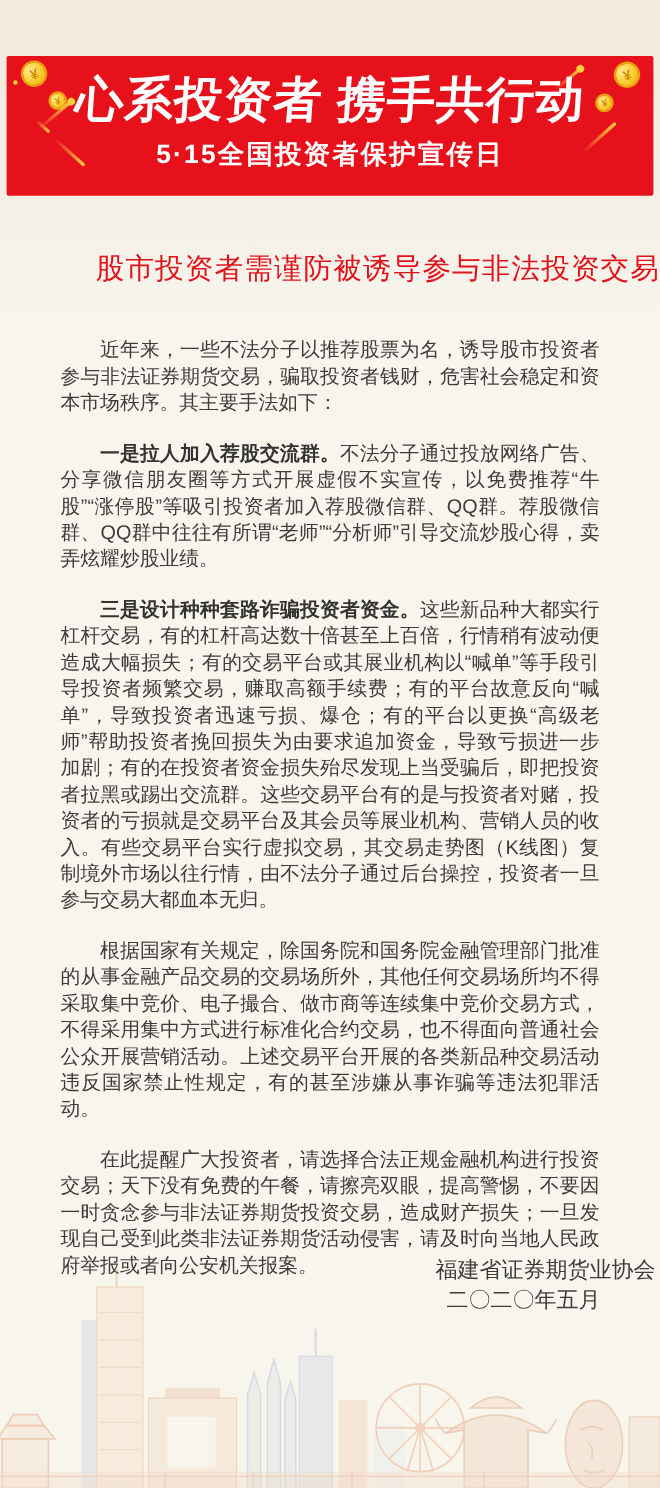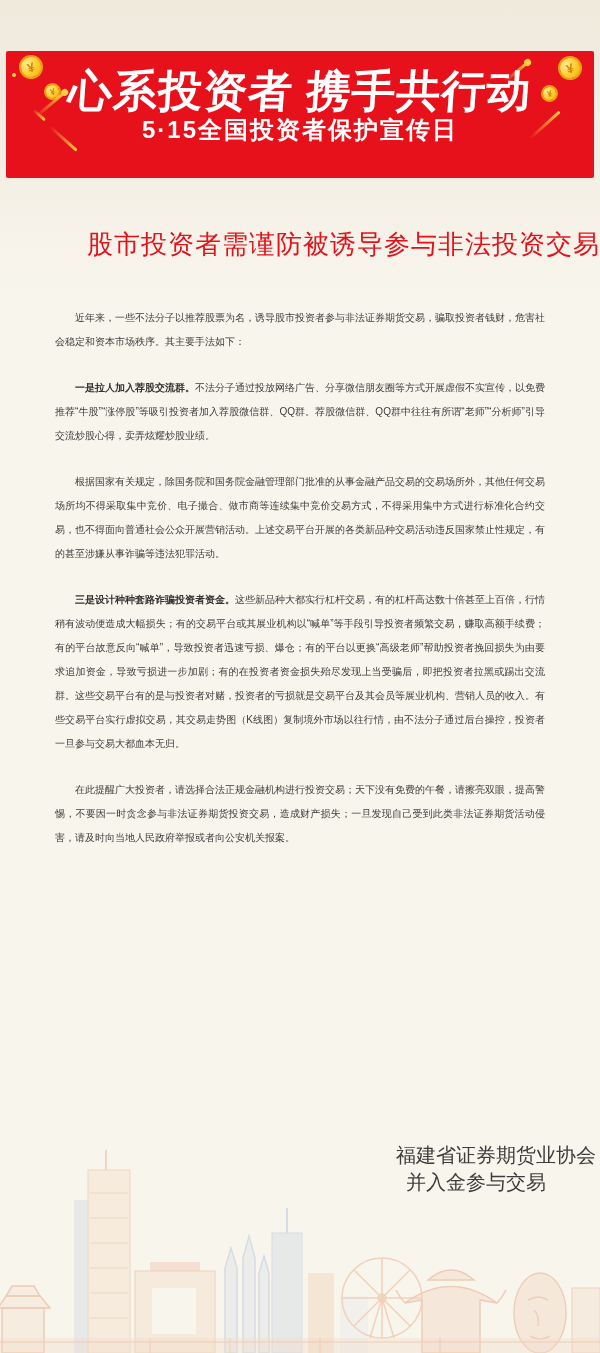--- a/index.html
+++ b/index.html
@@ -16,21 +16,21 @@
   .banner {
     position:absolute; left:6px; top:51px; width:588px; height:127px;
     background:#e7111b; border-radius:2px; overflow:hidden;
   }
   .banner-slogan {
     position:relative; margin-top:15px; text-align:center;
     font-size:44px; line-height:50px; font-weight:bold; color:#ffffff;
     letter-spacing:1px; transform:skewX(-4deg); white-space:nowrap;
   }
   .banner-subtitle {
-    position:relative; text-align:center;
+    position:relative; margin-top:11px; text-align:center;
     font-size:24px; line-height:28px; font-weight:bold; color:#ffffff;
     letter-spacing:2px; white-space:nowrap;
   }
   .coin {
     position:absolute; border-radius:50%;
     background:radial-gradient(circle at 35% 30%, #ffe993, #fccb2d 55%, #f2a70a);
     border:2px solid #e9a010; color:#cf8a00; font-weight:bold;
     display:flex; align-items:center; justify-content:center;
     transform:rotate(-18deg);
   }
@@ -50,21 +50,21 @@
   }
 
   
   .doc-title {
     position:absolute; left:0; right:0; top:229px; text-align:right;
     font-size:26px; line-height:30px; font-weight:normal; color:#e2121b;
     letter-spacing:1px; white-space:nowrap;
   }
   .content {
     position:absolute; left:55px; top:306px; width:490px;
-    font-size:10px; line-height:24px; text-align:justify; color:#3c3c3c;
+    font-size:18px; line-height:24px; text-align:justify; color:#3c3c3c;
   }
   .content p { text-indent:2em; margin:0 0 22px 0; }
   .content .lead { font-weight:bold; color:#333333; }
 
   
   .signature {
     position:absolute; left:396px; top:1142px; width:160px;
     text-align:center; font-size:20px; line-height:27px; color:#3c3c3c;
     white-space:nowrap;
   }
@@ -92,28 +92,28 @@
 
     <div class="banner-slogan">心系投资者 携手共行动</div>
     <div class="banner-subtitle">5·15全国投资者保护宣传日</div>
   </div>
 
   <h1 class="doc-title">股市投资者需谨防被诱导参与非法投资交易</h1>
 
   <div class="content">
     <p><span class="lead"></span><span>近年来，一些不法分子以推荐股票为名，诱导股市投资者参与非法证券期货交易，骗取投资者钱财，危害社会稳定和资本市场秩序。其主要手法如下：</span></p>
     <p><span class="lead">一是拉人加入荐股交流群。</span><span>不法分子通过投放网络广告、分享微信朋友圈等方式开展虚假不实宣传，以免费推荐“牛股”“涨停股”等吸引投资者加入荐股微信群、QQ群。荐股微信群、QQ群中往往有所谓“老师”“分析师”引导交流炒股心得，卖弄炫耀炒股业绩。</span></p>
+    <p><span class="lead">三是设计种种套路诈骗投资者资金。</span><span>这些新品种大都实行杠杆交易，有的杠杆高达数十倍甚至上百倍，行情稍有波动便造成大幅损失；有的交易平台或其展业机构以“喊单”等手段引导投资者频繁交易，赚取高额手续费；有的平台故意反向“喊单”，导致投资者迅速亏损、爆仓；有的平台以更换“高级老师”帮助投资者挽回损失为由要求追加资金，导致亏损进一步加剧；有的在投资者资金损失殆尽发现上当受骗后，即把投资者拉黑或踢出交流群。这些交易平台有的是与投资者对赌，投资者的亏损就是交易平台及其会员等展业机构、营销人员的收入。有些交易平台实行虚拟交易，其交易走势图（K线图）复制境外市场以往行情，由不法分子通过后台操控，投资者一旦参与交易大都血本无归。</span></p>
     <p><span class="lead"></span><span>根据国家有关规定，除国务院和国务院金融管理部门批准的从事金融产品交易的交易场所外，其他任何交易场所均不得采取集中竞价、电子撮合、做市商等连续集中竞价交易方式，不得采用集中方式进行标准化合约交易，也不得面向普通社会公众开展营销活动。上述交易平台开展的各类新品种交易活动违反国家禁止性规定，有的甚至涉嫌从事诈骗等违法犯罪活动。</span></p>
-    <p><span class="lead">三是设计种种套路诈骗投资者资金。</span><span>这些新品种大都实行杠杆交易，有的杠杆高达数十倍甚至上百倍，行情稍有波动便造成大幅损失；有的交易平台或其展业机构以“喊单”等手段引导投资者频繁交易，赚取高额手续费；有的平台故意反向“喊单”，导致投资者迅速亏损、爆仓；有的平台以更换“高级老师”帮助投资者挽回损失为由要求追加资金，导致亏损进一步加剧；有的在投资者资金损失殆尽发现上当受骗后，即把投资者拉黑或踢出交流群。这些交易平台有的是与投资者对赌，投资者的亏损就是交易平台及其会员等展业机构、营销人员的收入。有些交易平台实行虚拟交易，其交易走势图（K线图）复制境外市场以往行情，由不法分子通过后台操控，投资者一旦参与交易大都血本无归。</span></p>
     <p><span class="lead"></span><span>在此提醒广大投资者，请选择合法正规金融机构进行投资交易；天下没有免费的午餐，请擦亮双眼，提高警惕，不要因一时贪念参与非法证券期货投资交易，造成财产损失；一旦发现自己受到此类非法证券期货活动侵害，请及时向当地人民政府举报或者向公安机关报案。</span></p>
   </div>
 
   <div class="signature">
     <div>福建省证券期货业协会</div>
-    <div>并入金参与交易</div>
+    <div>二〇二〇年五月</div>
   </div>
 
   <svg class="skyline" viewBox="0 0 600 215">
     <g opacity="0.38">
 
       <g stroke="#dd8a5f" stroke-width="1.5" fill="rgba(232,154,95,0.25)">
         <rect x="2" y="170" width="42" height="45"></rect>
         <path d="M-2,170 L50,170 L40,158 L6,158 Z"></path>
         <path d="M6,158 L40,158 L34,148 L12,148 Z"></path>
       </g>

